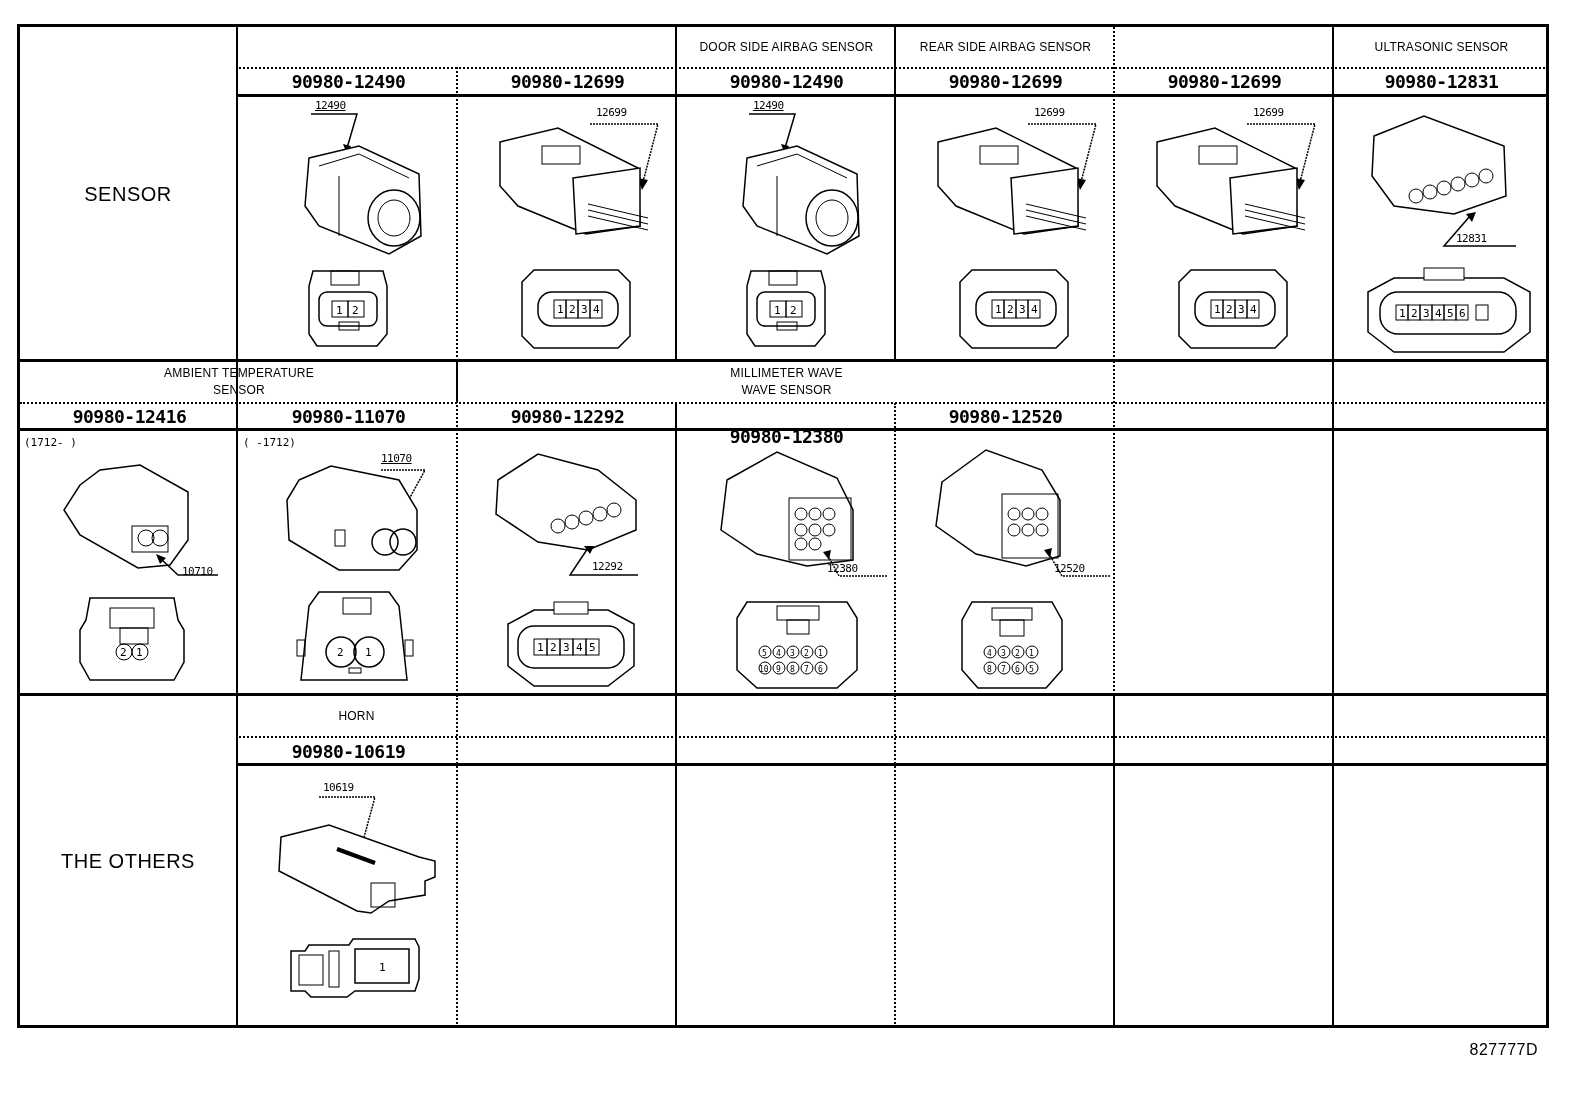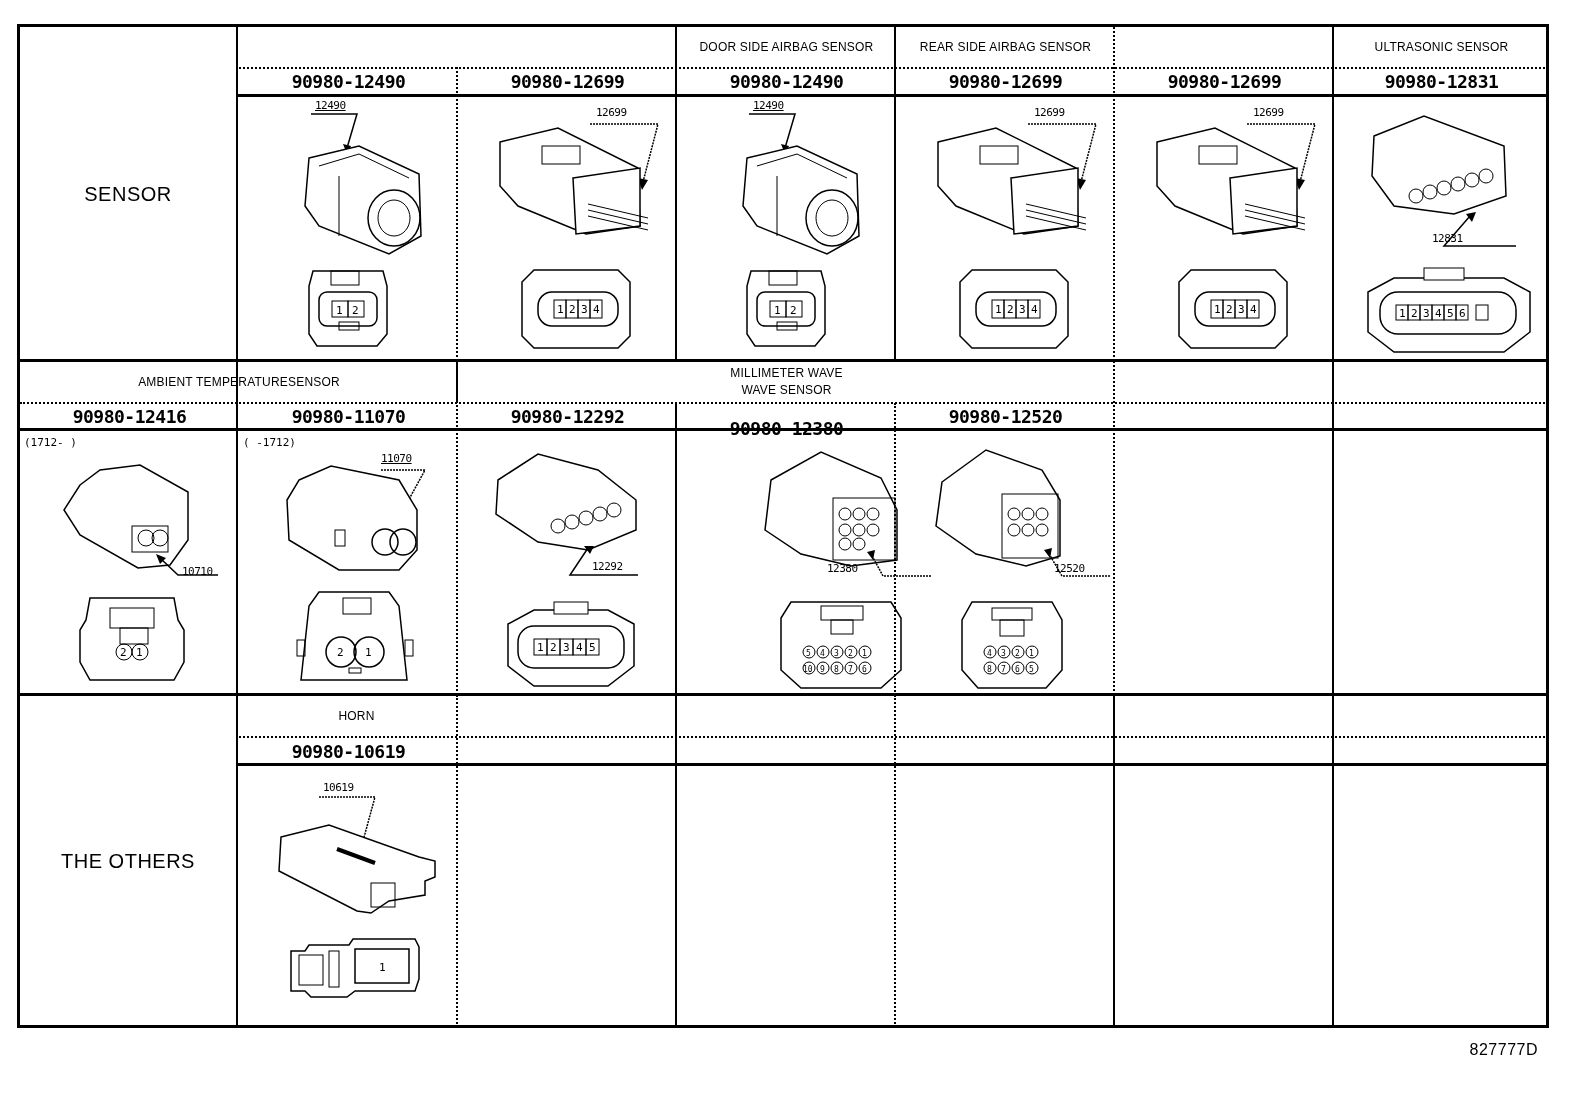--- a/index.html
+++ b/index.html
@@ -173,21 +173,21 @@
       <rect x="120" y="204" width="12" height="18" fill="none" stroke="#000"></rect>
       <rect x="132" y="204" width="12" height="18" fill="none" stroke="#000"></rect>
       <text x="99" y="217" class="pin">1</text>
       <text x="111" y="217" class="pin">2</text>
       <text x="123" y="217" class="pin">3</text>
       <text x="135" y="217" class="pin">4</text>
     </svg>
   </div>
 
   <div class="cell" style="left:1314px;top:69px;width:215px;height:265px;">
-    <span class="callout" style="left:98px;top:136px;">12831</span>
+    <span class="callout" style="left:122px;top:136px;">12831</span>
     <svg width="215" height="265">
       <path d="M40,40 L90,20 L170,50 L172,100 L120,118 L60,110 L38,80 Z" fill="#fff" stroke="#000" stroke-width="1.5"></path>
       <circle cx="82" cy="100" r="7" fill="none" stroke="#000"></circle>
       <circle cx="96" cy="96" r="7" fill="none" stroke="#000"></circle>
       <circle cx="110" cy="92" r="7" fill="none" stroke="#000"></circle>
       <circle cx="124" cy="88" r="7" fill="none" stroke="#000"></circle>
       <circle cx="138" cy="84" r="7" fill="none" stroke="#000"></circle>
       <circle cx="152" cy="80" r="7" fill="none" stroke="#000"></circle>
       <polyline points="182,150 110,150 136,120" fill="none" stroke="#000" stroke-width="1.5"></polyline>
       <polygon points="132,118 142,116 138,126" fill="#000"></polygon>
@@ -203,39 +203,39 @@
       <rect x="142" y="209" width="12" height="15" fill="none" stroke="#000"></rect>
       <text x="65" y="221" class="pin">1</text>
       <text x="77" y="221" class="pin">2</text>
       <text x="89" y="221" class="pin">3</text>
       <text x="101" y="221" class="pin">4</text>
       <text x="113" y="221" class="pin">5</text>
       <text x="125" y="221" class="pin">6</text>
     </svg>
   </div>
 
-  <div class="cell hdr" style="left:0;top:334px;width:438px;height:42px;">
+  <div class="cell hdr" style="left:0;top:334px;width:438px;height:42px;flex-direction:column;">
     <span>AMBIENT TEMPERATURE</span>
       <span>SENSOR</span>
   </div>
   <div class="cell hdr" style="left:438px;top:334px;width:657px;height:42px;flex-direction:column;">
     <span>MILLIMETER WAVE</span>
       <span>WAVE SENSOR</span>
   </div>
 
   <div class="cell pn" style="left:0;top:376px;width:219px;height:27px;text-align:center;">
       <span>90980-12416</span>
     </div>
   <div class="cell pn" style="left:219px;top:376px;width:219px;height:27px;">
       <span>90980-11070</span>
     </div>
   <div class="cell pn" style="left:438px;top:376px;width:219px;height:27px;">
       <span>90980-12292</span>
     </div>
-  <div class="cell pn" style="left:657px;top:388px;width:219px;height:27px;">
+  <div class="cell pn" style="left:657px;top:396px;width:219px;height:27px;">
       <span>90980-12380</span>
     </div>
   <div class="cell pn" style="left:876px;top:376px;width:219px;height:27px;">
       <span>90980-12520</span>
     </div>
 
   <div class="cell" style="left:0;top:403px;width:219px;height:265px;">
     <span class="note" style="left:4px;top:6px;">(1712-     )</span>
     <span class="callout" style="left:162px;top:135px;">10710</span>
     <svg width="219" height="265">
@@ -297,21 +297,21 @@
       <rect x="115" y="209" width="13" height="16" fill="none" stroke="#000"></rect>
       <rect x="128" y="209" width="13" height="16" fill="none" stroke="#000"></rect>
       <text x="79" y="221" class="pin">1</text>
       <text x="92" y="221" class="pin">2</text>
       <text x="105" y="221" class="pin">3</text>
       <text x="118" y="221" class="pin">4</text>
       <text x="131" y="221" class="pin">5</text>
     </svg>
   </div>
 
-  <div class="cell" style="left:657px;top:403px;width:219px;height:265px;padding-left:44px;">
+  <div class="cell" style="left:657px;top:403px;width:219px;height:265px;">
     <span class="callout" style="left:150px;top:132px;">12380</span>
     <svg width="219" height="265">
       <path d="M50,50 L100,22 L160,48 L176,80 L176,130 L130,136 L80,124 L44,100 Z" fill="#fff" stroke="#000" stroke-width="1.5"></path>
       <rect x="112" y="68" width="62" height="62" fill="none" stroke="#000"></rect>
       <circle cx="124" cy="84" r="6" fill="none" stroke="#000"></circle>
       <circle cx="138" cy="84" r="6" fill="none" stroke="#000"></circle>
       <circle cx="152" cy="84" r="6" fill="none" stroke="#000"></circle>
       <circle cx="124" cy="100" r="6" fill="none" stroke="#000"></circle>
       <circle cx="138" cy="100" r="6" fill="none" stroke="#000"></circle>
       <circle cx="152" cy="100" r="6" fill="none" stroke="#000"></circle>

